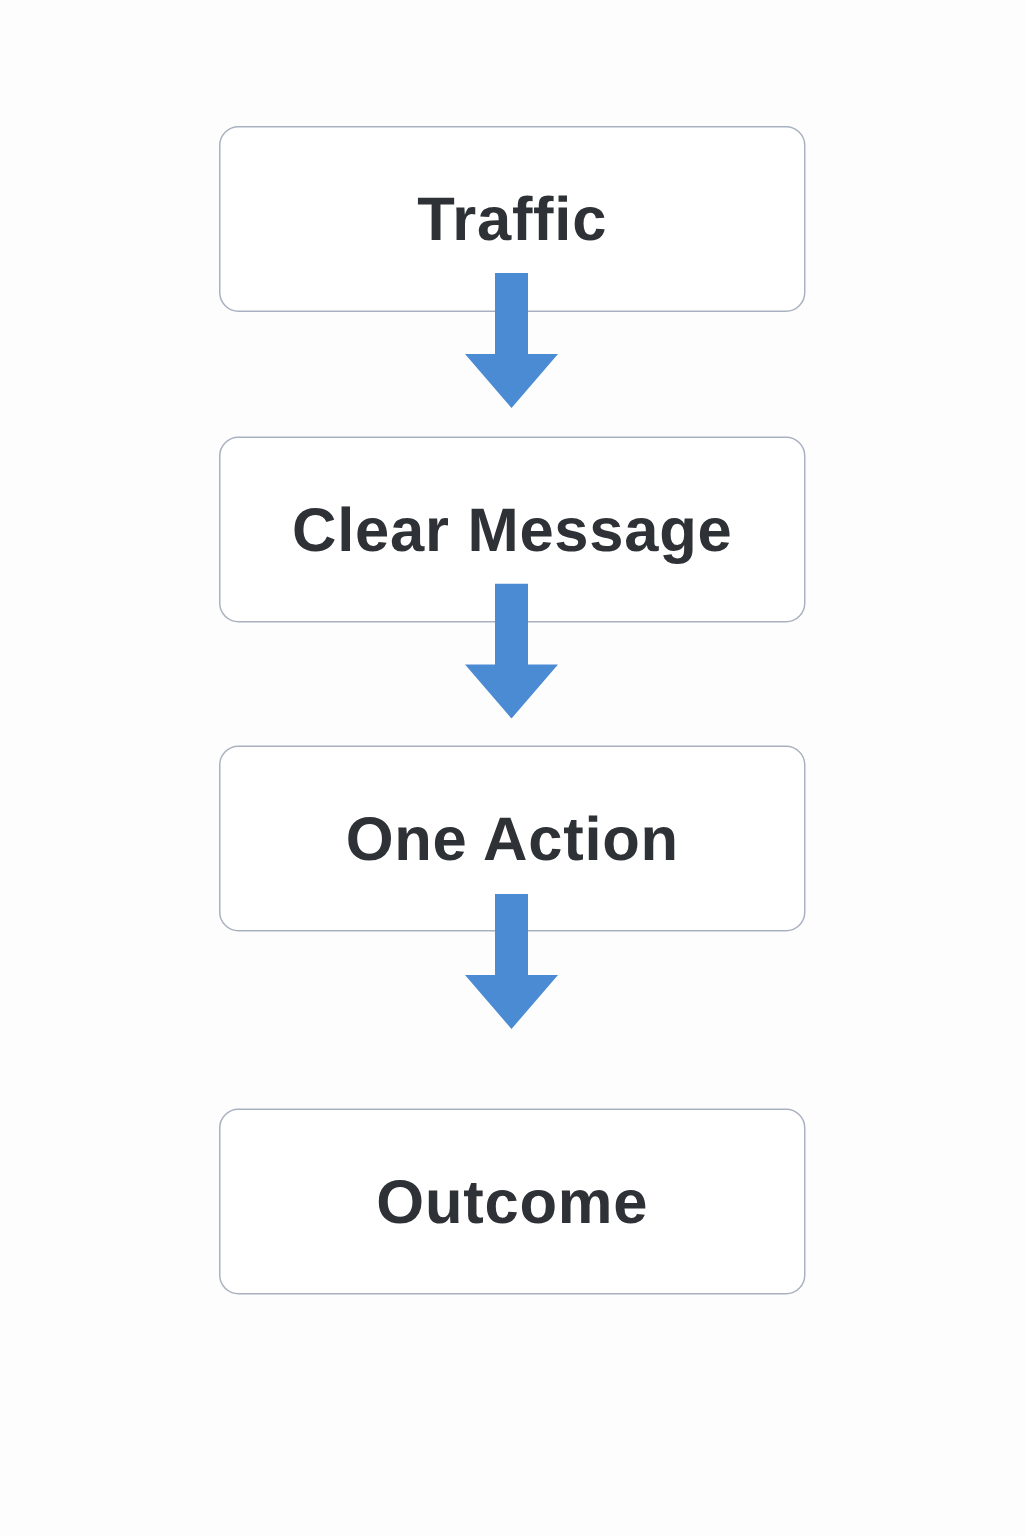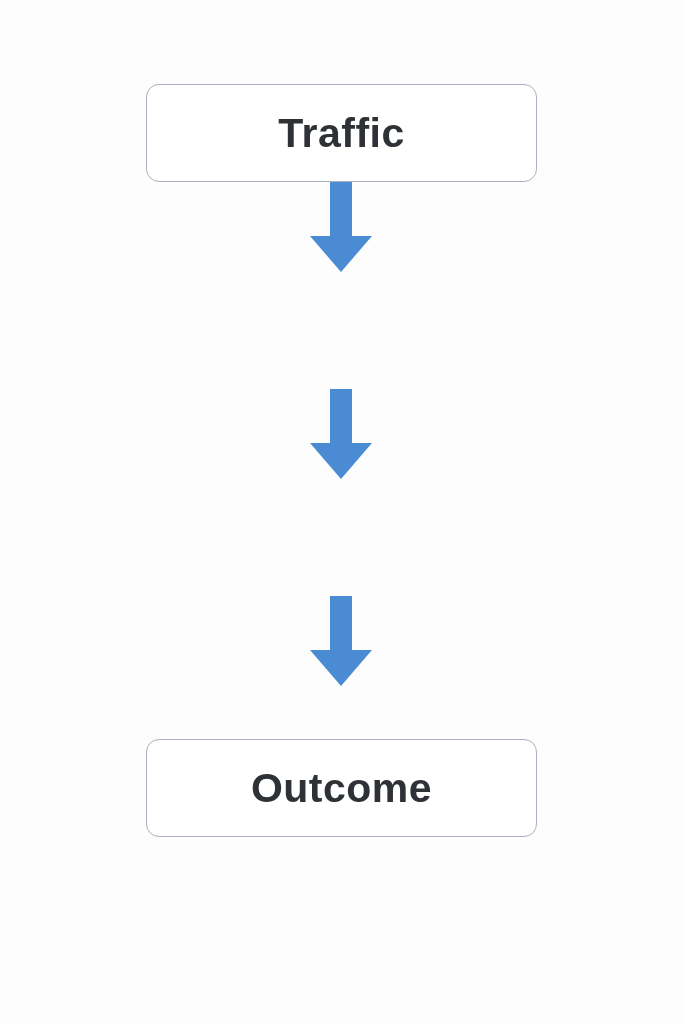--- a/index.html
+++ b/index.html
@@ -12,21 +12,21 @@
     width: 683px;
     height: 1024px;
     background: var(--background, #fdfdfd);
     font-family: "Liberation Sans", "DejaVu Sans", sans-serif;
     overflow: hidden;
   }
   .flow-node {
     position: absolute;
     left: 146px;
     width: 391px;
-    height: 98px;
+    height: 124px;
     box-sizing: border-box;
     background: #ffffff;
     border: 1.5px solid var(--box_border, #a9b1c0);
     border-radius: 13px;
     display: flex;
     align-items: center;
     justify-content: center;
   }
   .flow-node .node-label {
     font-size: 41px;
@@ -59,25 +59,31 @@
 <div class="canvas">
 
   <div class="flow-node node-1">
     <span class="node-label">Traffic</span>
   </div>
 
   <svg class="flow-arrow arrow-1" viewBox="0 0 62 90">
     <polygon points="20,0 42,0 42,54 62,54 31,90 0,54 20,54"></polygon>
   </svg>
 
+  <div class="flow-node node-2">
+    <span class="node-label">Clear Message</span>
+  </div>
 
   <svg class="flow-arrow arrow-2" viewBox="0 0 62 90">
     <polygon points="20,0 42,0 42,54 62,54 31,90 0,54 20,54"></polygon>
   </svg>
 
+  <div class="flow-node node-3">
+    <span class="node-label">One Action</span>
+  </div>
 
   <svg class="flow-arrow arrow-3" viewBox="0 0 62 90">
     <polygon points="20,0 42,0 42,54 62,54 31,90 0,54 20,54"></polygon>
   </svg>
 
   <div class="flow-node node-4">
     <span class="node-label">Outcome</span>
   </div>
 
 </div>

